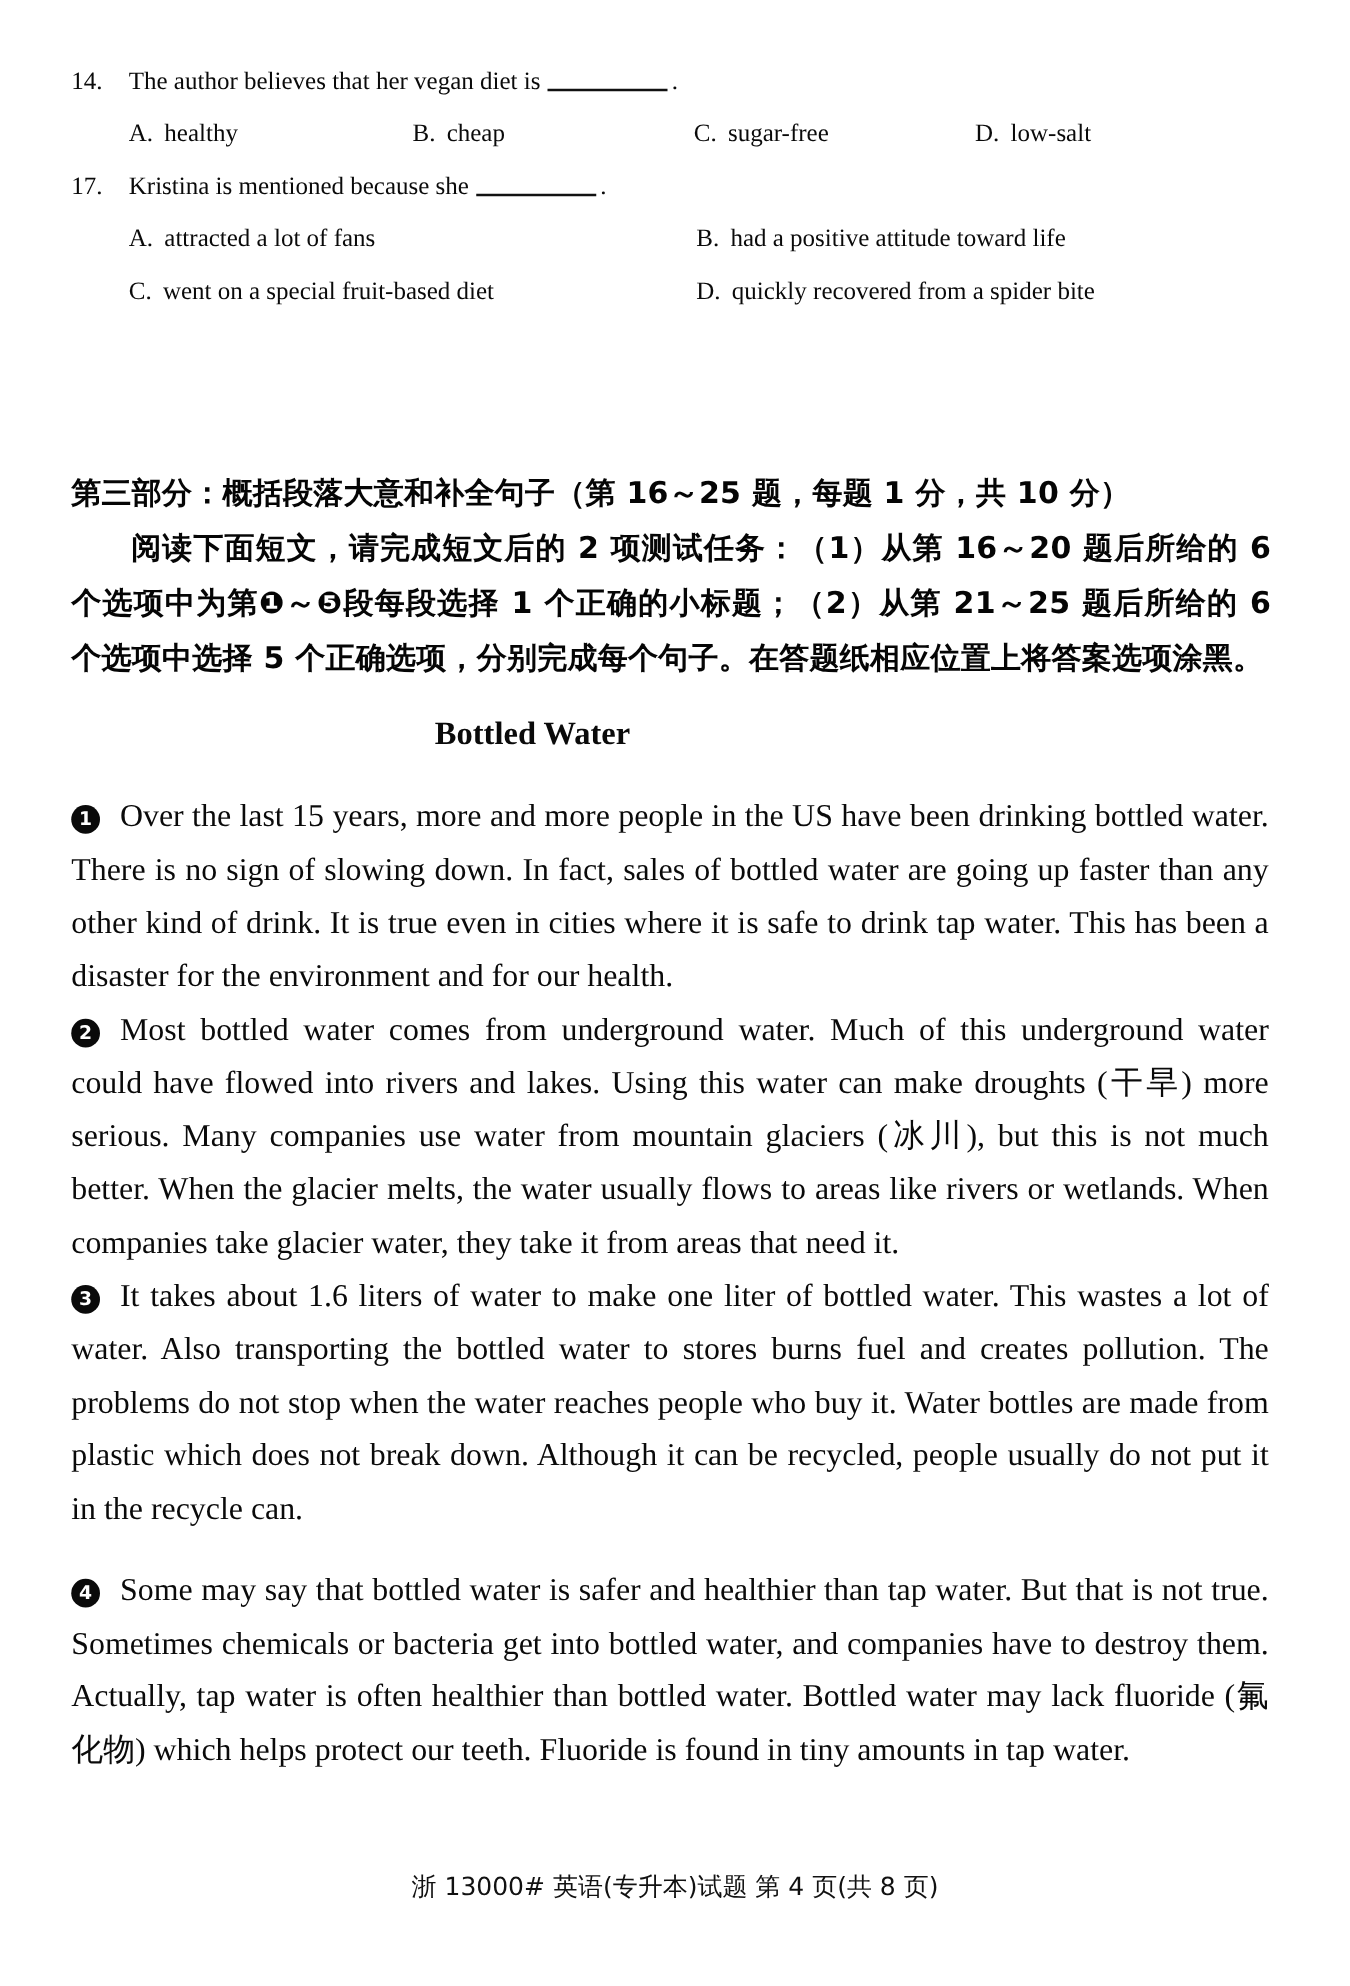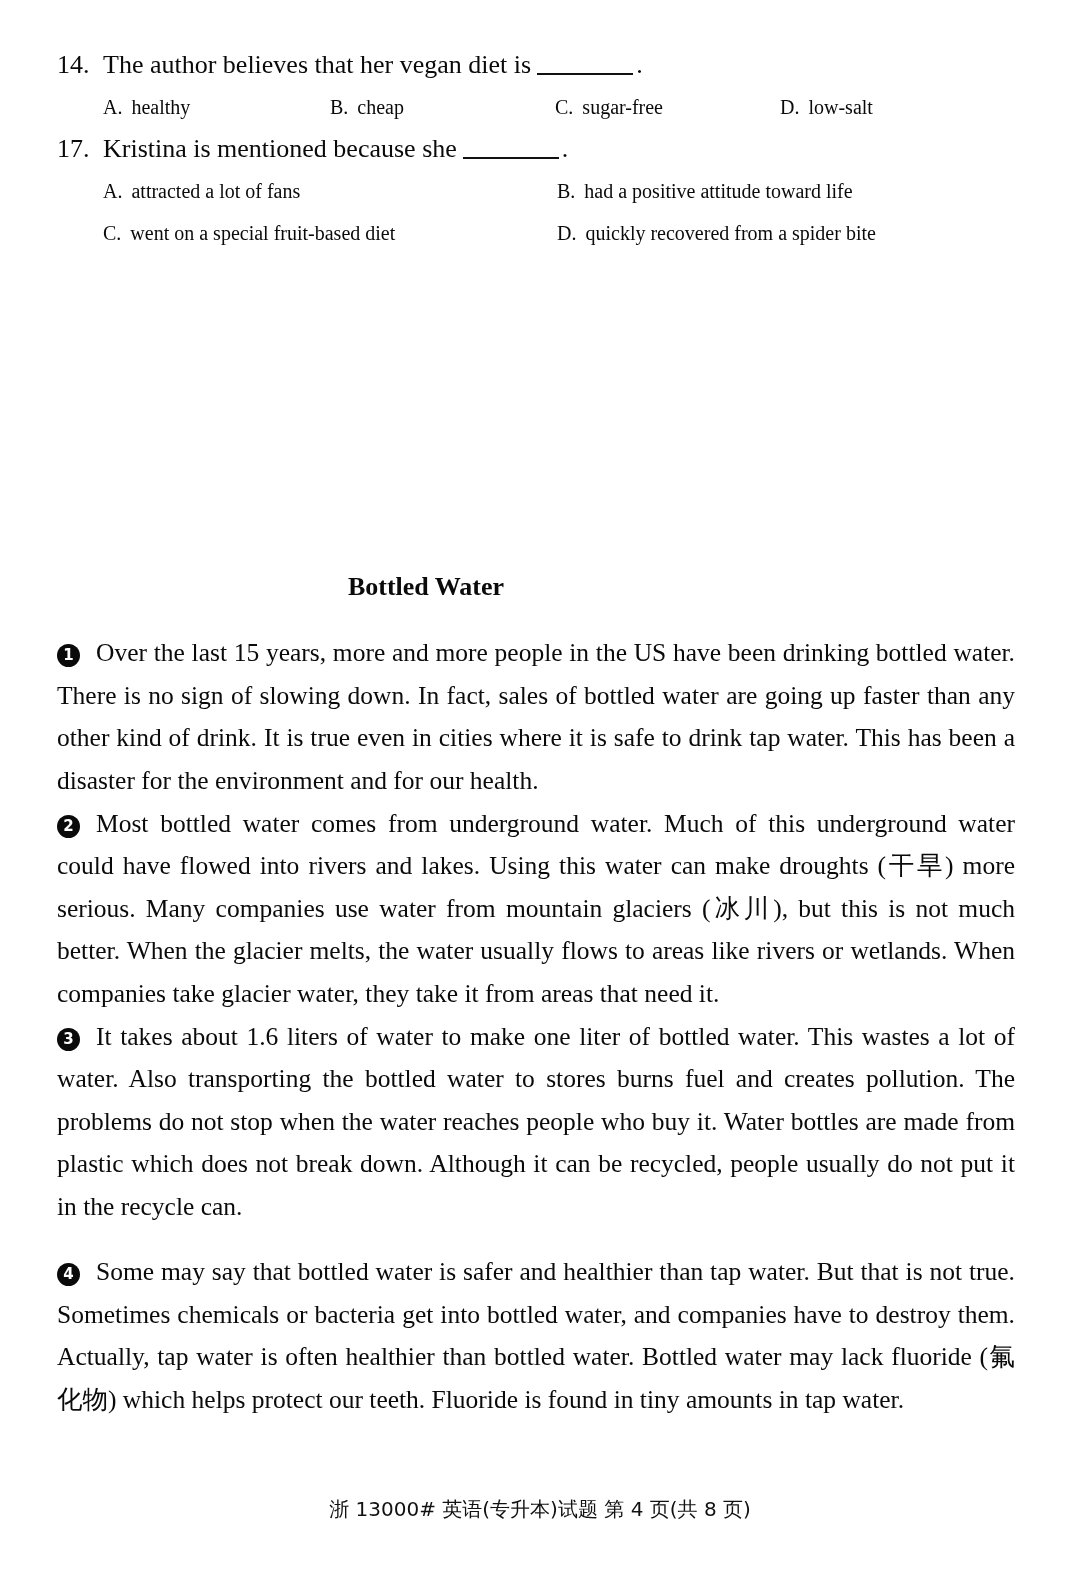--- a/index.html
+++ b/index.html
@@ -26,21 +26,21 @@
   
   .mcq-block {
     position: absolute;
     left: 57px;
     top: 44px;
     width: 960px;
   }
   .q-line {
     display: flex;
     align-items: baseline;
-    font-size: 26px;
+    font-size: 20px;
     line-height: 42px;
     white-space: nowrap;
   }
   .q-num {
     width: 46px;
     flex: 0 0 46px;
   }
   .q-text {
     flex: 0 0 auto;
   }
@@ -168,20 +168,24 @@
       <span class="opt" style="left:46px;"><span class="lab">A.</span><span>attracted a lot of fans</span></span>
       <span class="opt" style="left:500px;"><span class="lab">B.</span><span>had a positive attitude toward life</span></span>
     </div>
 
     <div class="opt-row">
       <span class="opt" style="left:46px;"><span class="lab">C.</span><span>went on a special fruit-based diet</span></span>
       <span class="opt" style="left:500px;"><span class="lab">D.</span><span>quickly recovered from a spider bite</span></span>
     </div>
   </div>
 
+  <div class="cn-section">
+    <div class="cn-heading">第三部分：概括段落大意和补全句子（第 16～25 题，每题 1 分，共 10 分）</div>
+    <div class="cn-body">阅读下面短文，请完成短文后的 2 项测试任务：（1）从第 16～20 题后所给的 6 个选项中为第❶～❺段每段选择 1 个正确的小标题；（2）从第 21～25 题后所给的 6 个选项中选择 5 个正确选项，分别完成每个句子。在答题纸相应位置上将答案选项涂黑。</div>
+  </div>
 
   <div class="passage-title">Bottled Water</div>
 
   <div class="passage">
     <p class="para">
       <span class="marker">1</span><span>Over the last 15 years, more and more people in the US have been drinking bottled water. There is no sign of slowing down. In fact, sales of bottled water are going up faster than any other kind of drink. It is true even in cities where it is safe to drink tap water. This has been a disaster for the environment and for our health.</span>
     </p>
     <p class="para">
       <span class="marker">2</span><span>Most bottled water comes from underground water. Much of this underground water could have flowed into rivers and lakes. Using this water can make droughts (干旱) more serious. Many companies use water from mountain glaciers (冰川), but this is not much better. When the glacier melts, the water usually flows to areas like rivers or wetlands. When companies take glacier water, they take it from areas that need it.</span>
     </p>

